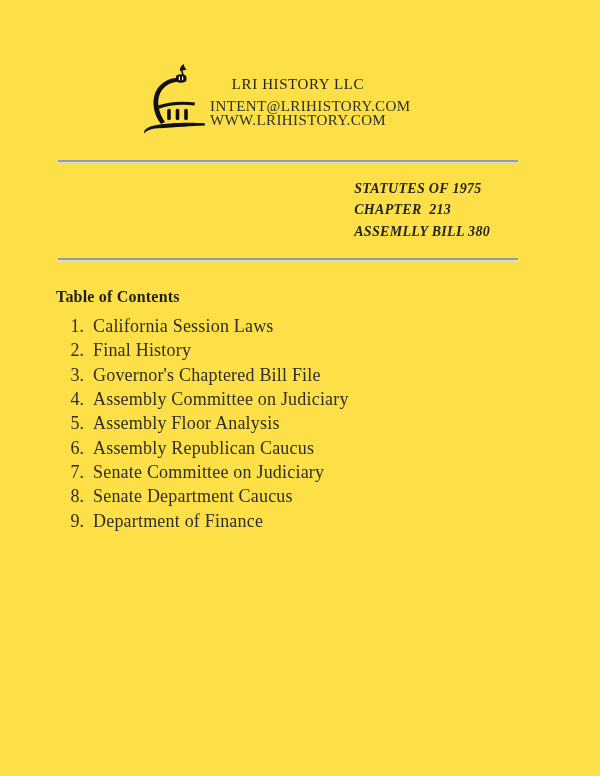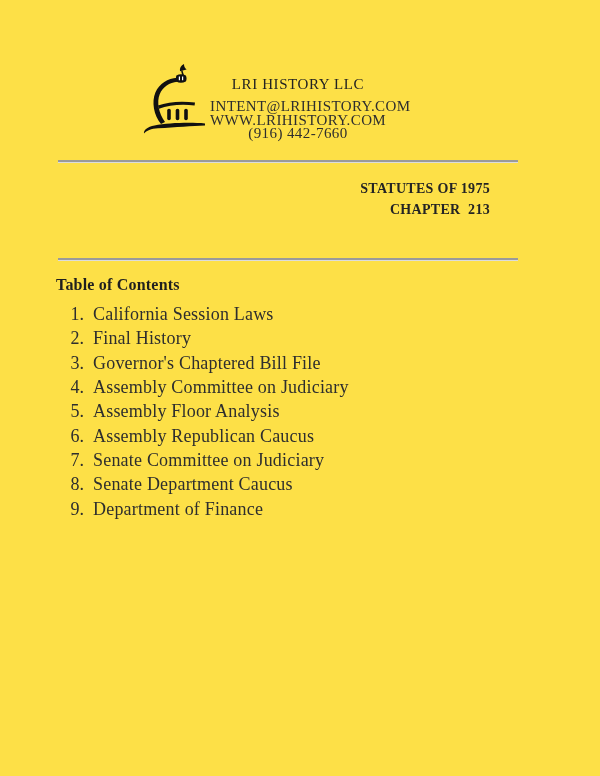--- a/index.html
+++ b/index.html
@@ -54,35 +54,35 @@
     background: #9a9a9a;
     box-shadow: 0 1px 0 #dcdcdc;
   }
   .rule-top { top: 160px; }
   .rule-bottom { top: 258px; }
 
   
   .ref-block {
     position: absolute;
     right: 110px; top: 178px;
-    text-align: right;
+    font-style: italic;
   }
   .ref-line {
     font-size: 14px;
     font-weight: bold;
     line-height: 21.3px;
     letter-spacing: 0.3px;
     color: #242424;
     white-space: pre; 
   }
 
   
   .toc {
     position: absolute;
-    left: 56px; top: 274px;
+    left: 56px; top: 286px;
     width: 420px;
   }
   .toc-title {
     margin: 0;
     font-size: 16px;
     font-weight: bold;
     letter-spacing: 0.2px;
     color: #1f1f1f;
     line-height: 22px;
   }
@@ -123,28 +123,28 @@
       <path d="M48,48.5 V56.5"></path>
     </g>
 
     <path d="M67,61.4 C52,60.2 30,60.8 16.5,63.4 C9.5,64.9 5.4,67.5 6,71.6 C8.5,68.5 13,66.8 20,66.3 C38,65 54,64 67,63.4 Z" fill="#111"></path>
   </svg>
 
   <div class="letterhead-text">
     <div class="company-name">LRI HISTORY LLC</div>
     <div class="contact-line">INTENT@LRIHISTORY.COM</div>
     <div class="contact-line">WWW.LRIHISTORY.COM</div>
-    <div class="contact-line">(916) 442-7660</div>
   </div>
 
   <div class="rule rule-top"></div>
 
   <div class="ref-block">
     <div class="ref-line">STATUTES OF 1975</div>
     <div class="ref-line">CHAPTER  213</div>
+    <div class="ref-line">ASSEMLLY BILL 380</div>
   </div>
 
   <div class="rule rule-bottom"></div>
 
   <div class="toc">
     <h2 class="toc-title">Table of Contents</h2>
     <ol class="toc-list">
       <li>California Session Laws</li>
       <li>Final History</li>
       <li>Governor's Chaptered Bill File</li>

